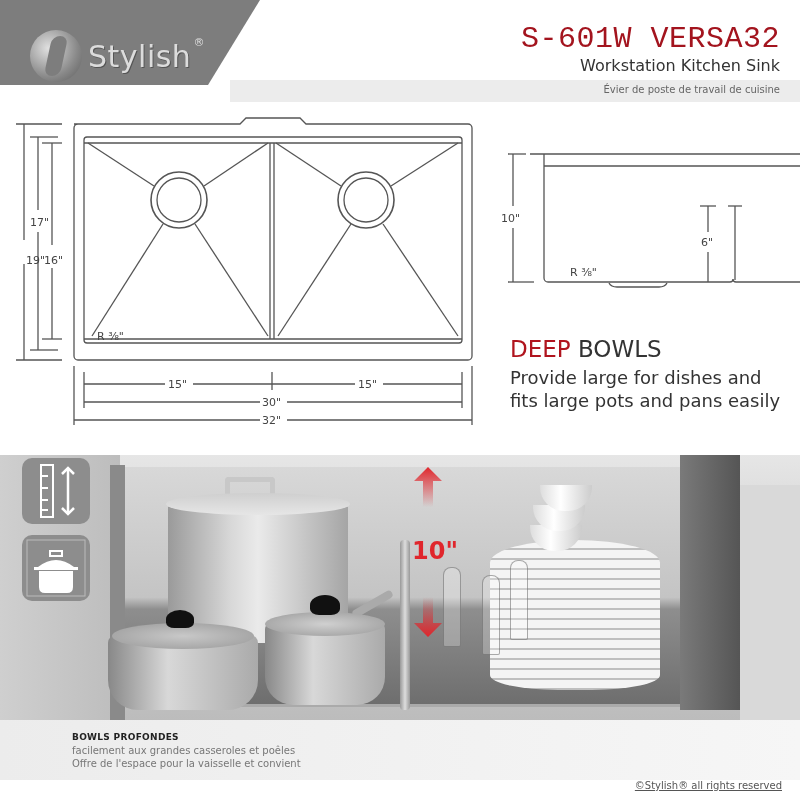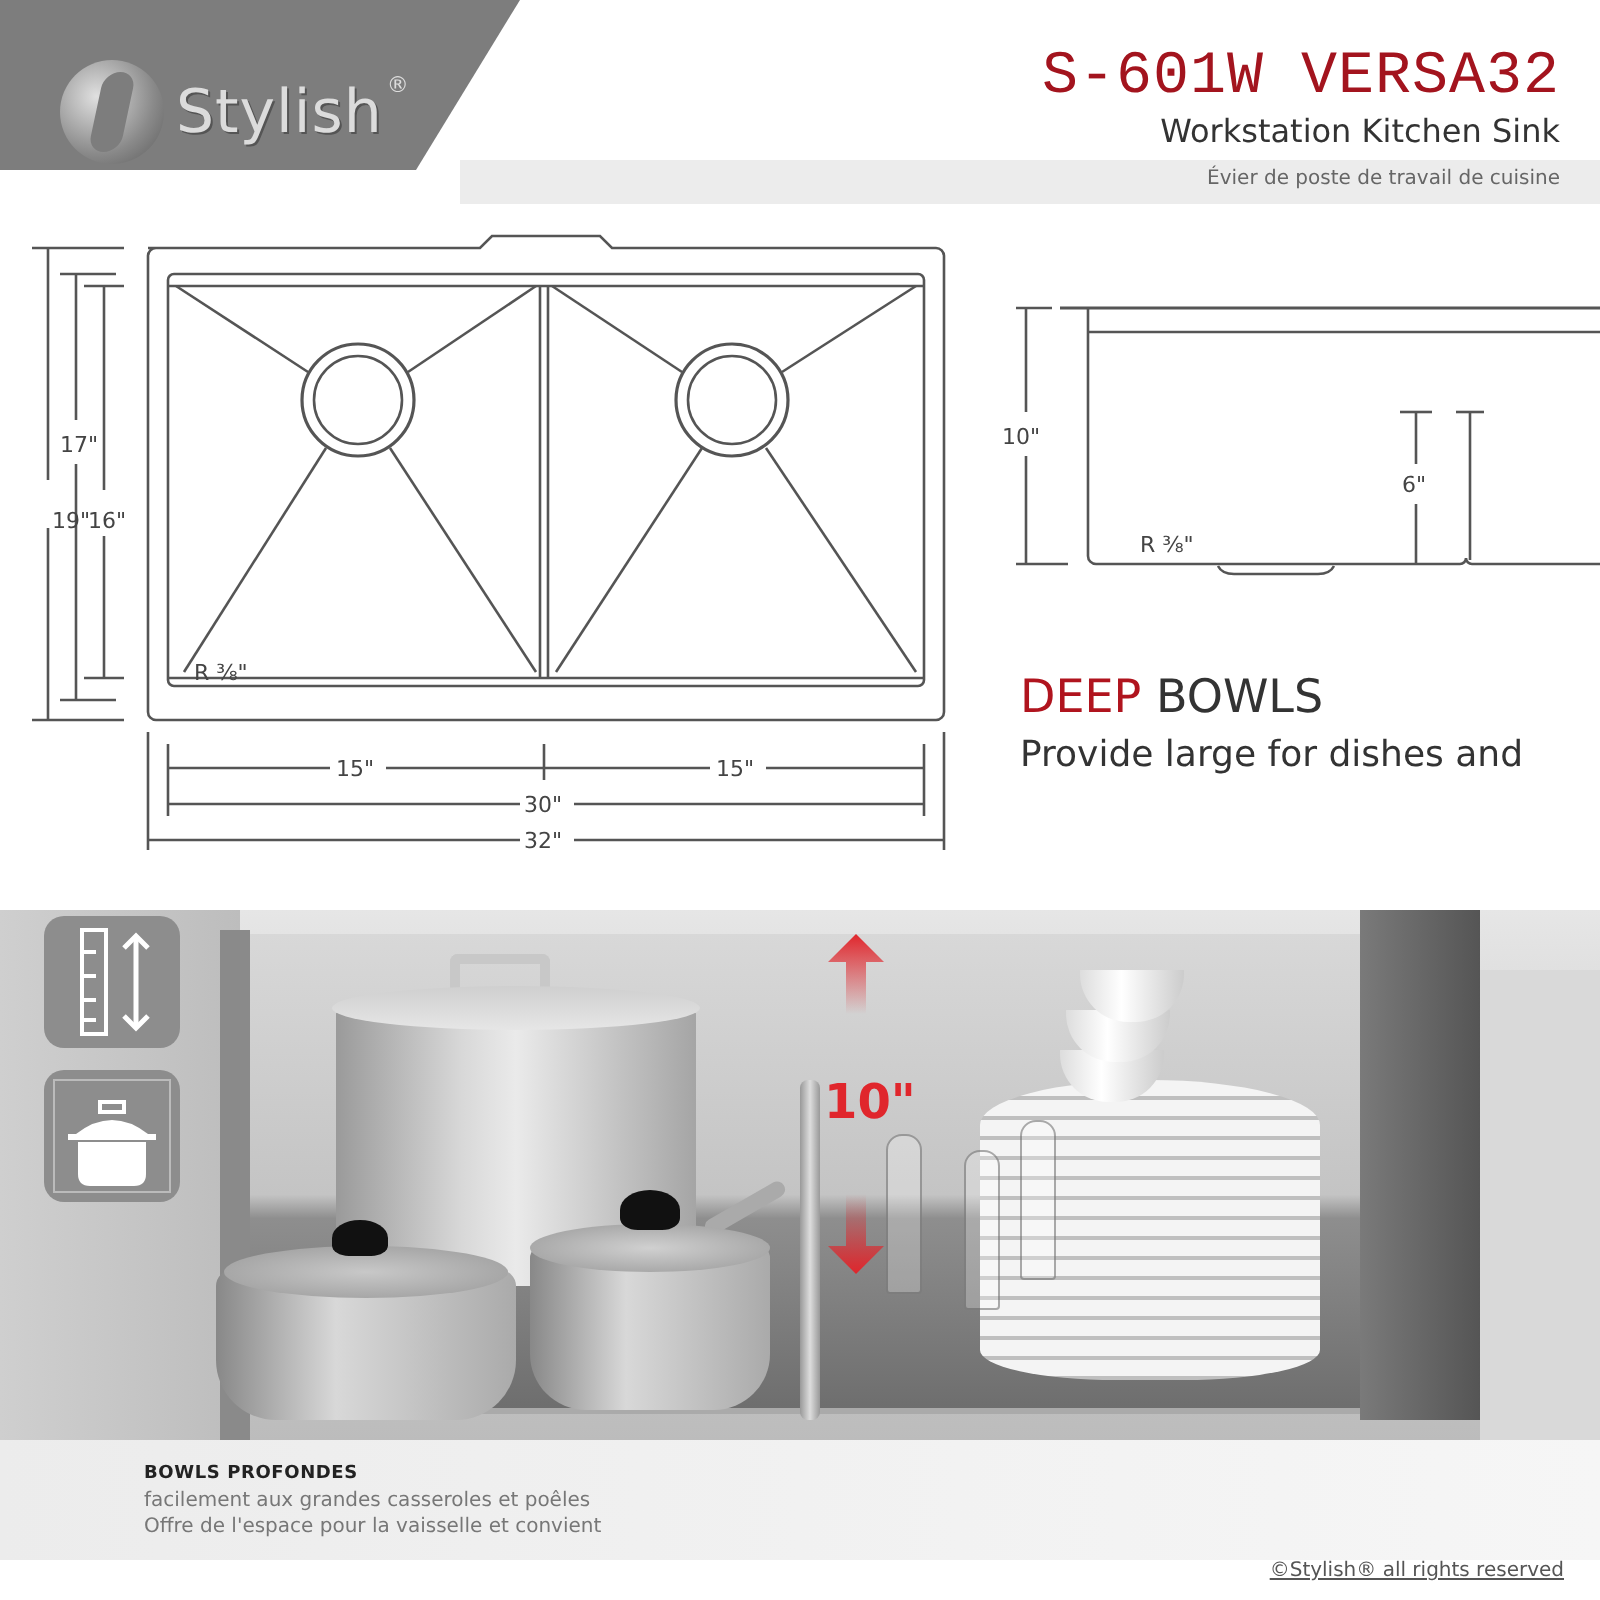--- a/index.html
+++ b/index.html
@@ -135,20 +135,21 @@
   <text class="dim" x="262" y="406" font-size="12">30"</text>
   <text class="dim" x="262" y="424" font-size="12">32"</text>
   <text class="dim" x="501" y="222" font-size="12">10"</text>
   <text class="dim" x="701" y="246" font-size="12">6"</text>
   <text class="dim" x="570" y="276">R ³⁄₈"</text>
 </svg>
 
 <div class="deep"><b>DEEP</b><span> BOWLS</span></div>
 <div class="deep-desc">
   <div>Provide large for dishes and</div>
+  <div>fits large pots and pans easily</div>
 </div>
 
 <div class="photo">
   <div class="counter-left"></div>
   <div class="basin"></div>
   <div class="wall-left"></div>
   <div class="wall-right"></div>
   <div class="counter-right"></div>
   <div class="divider"></div>
   <div class="stockpot-handle"></div>

